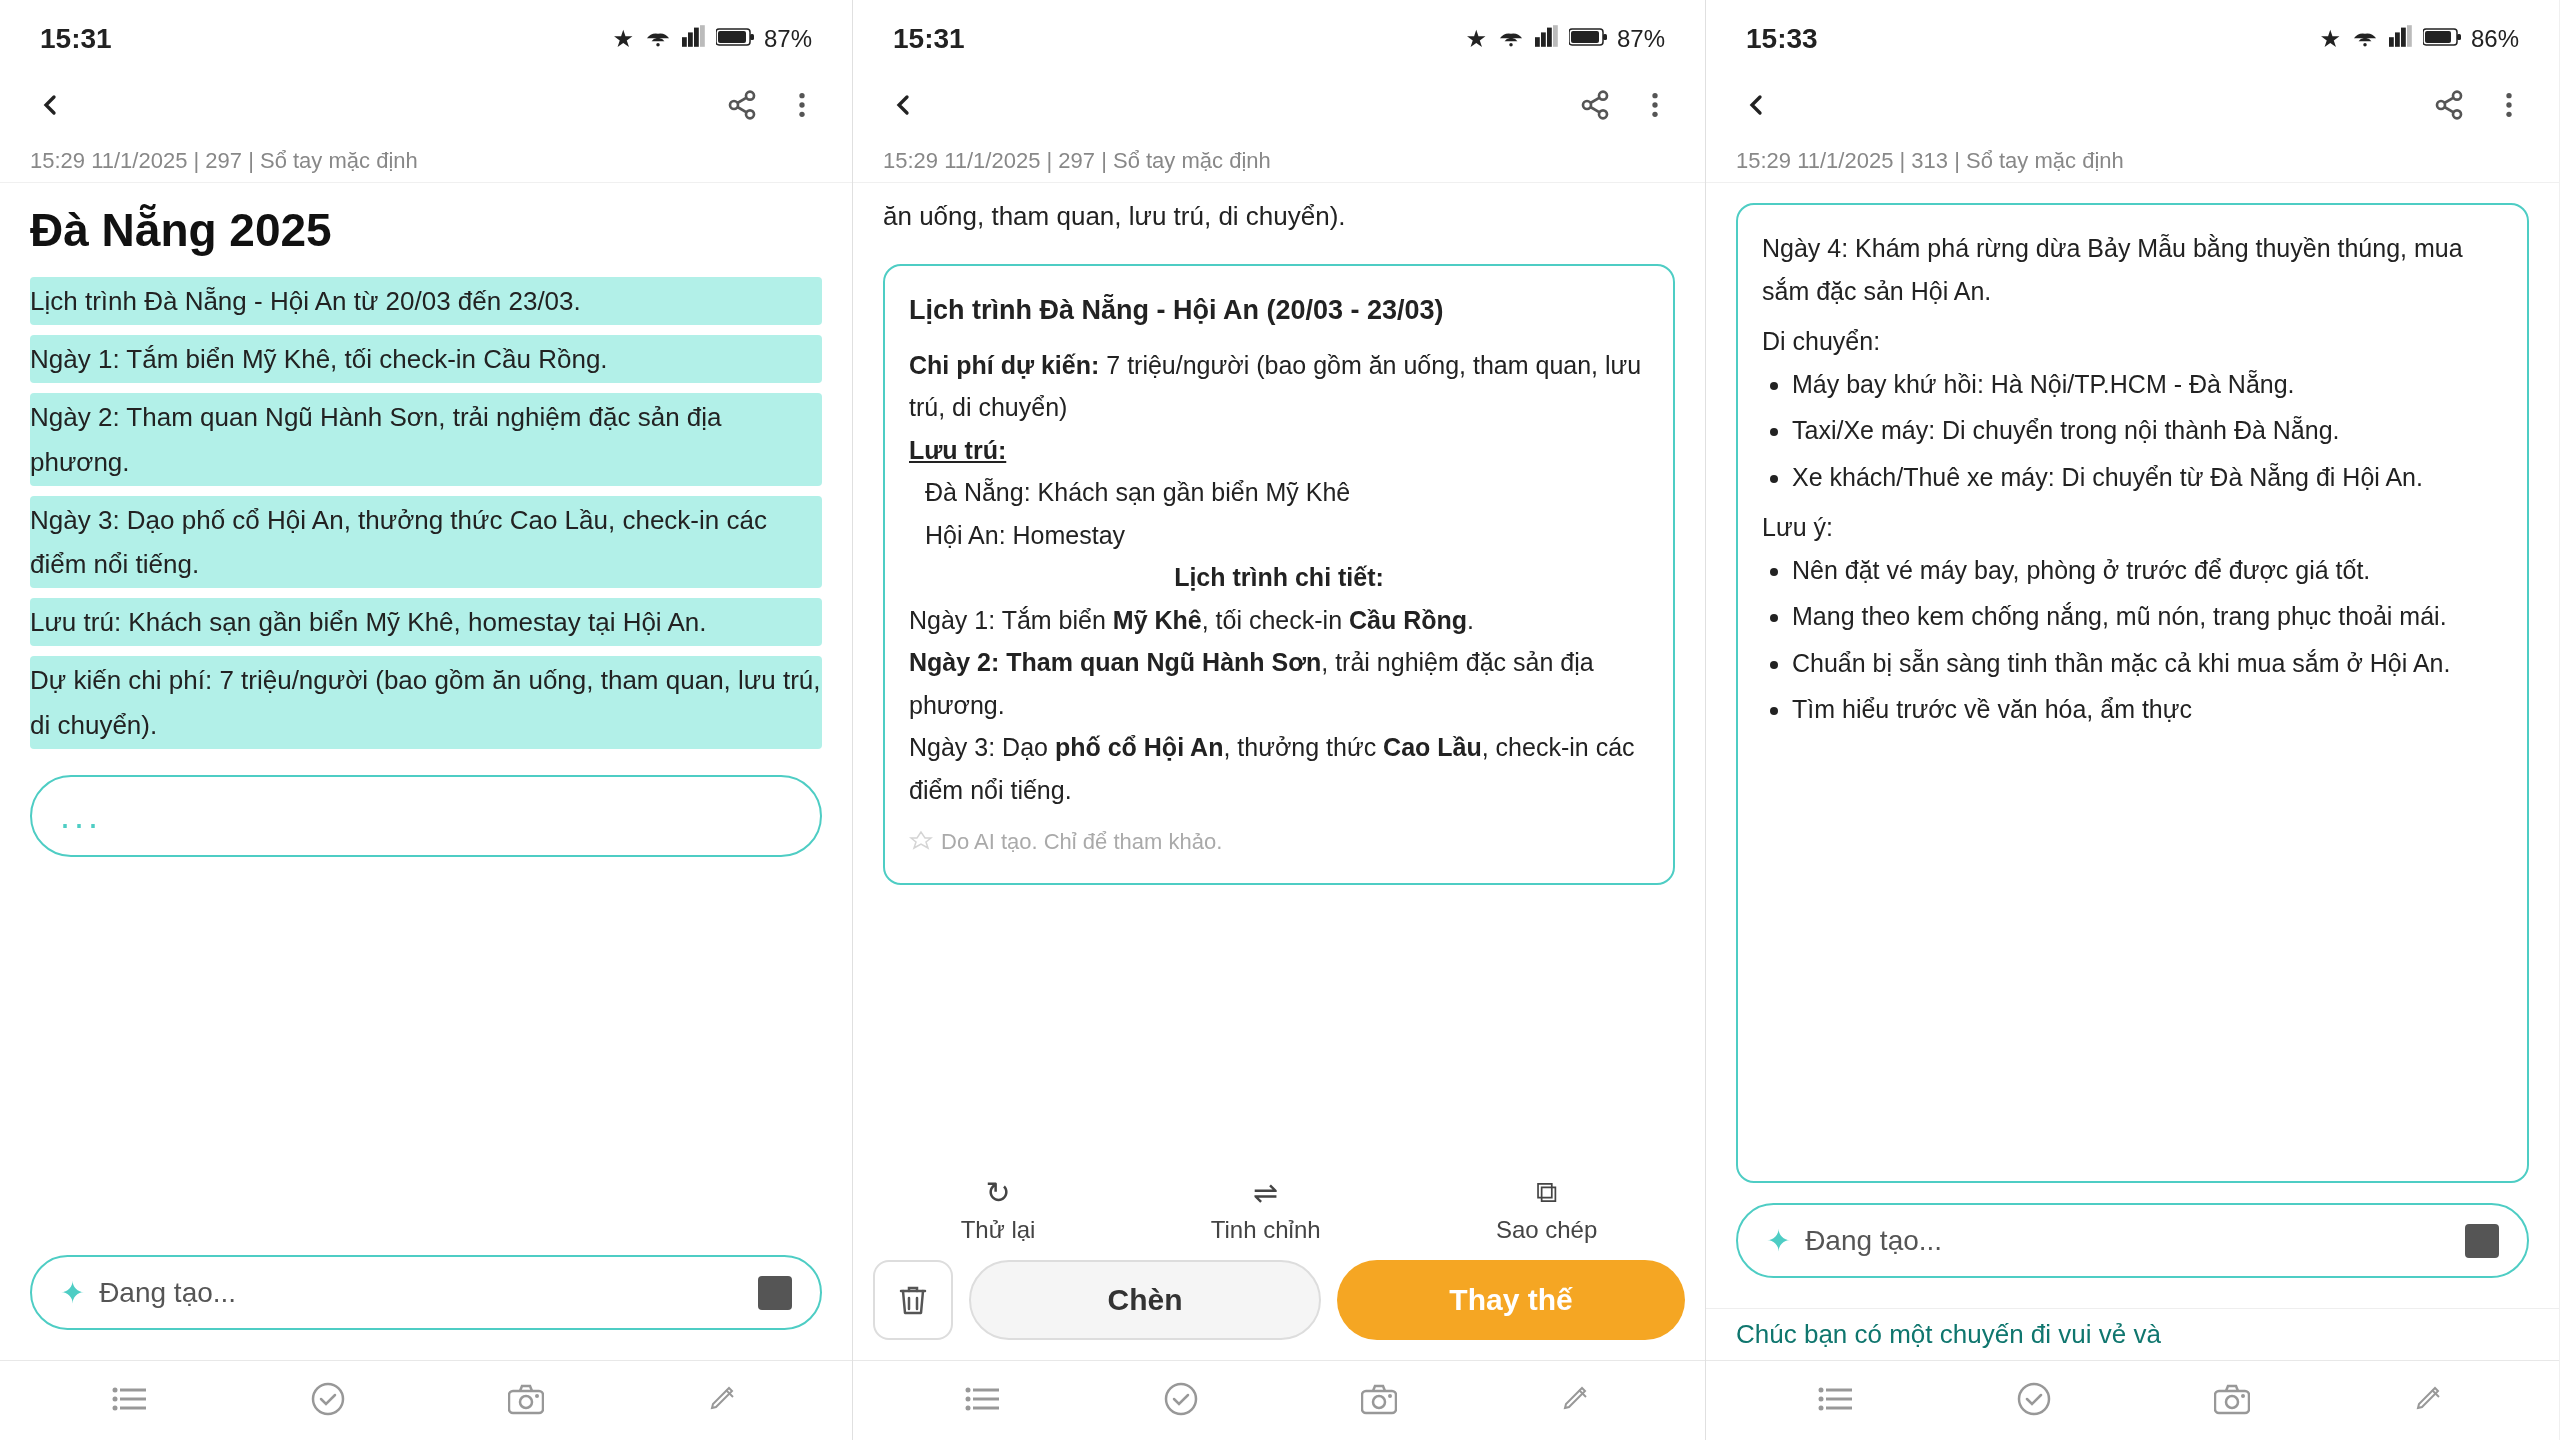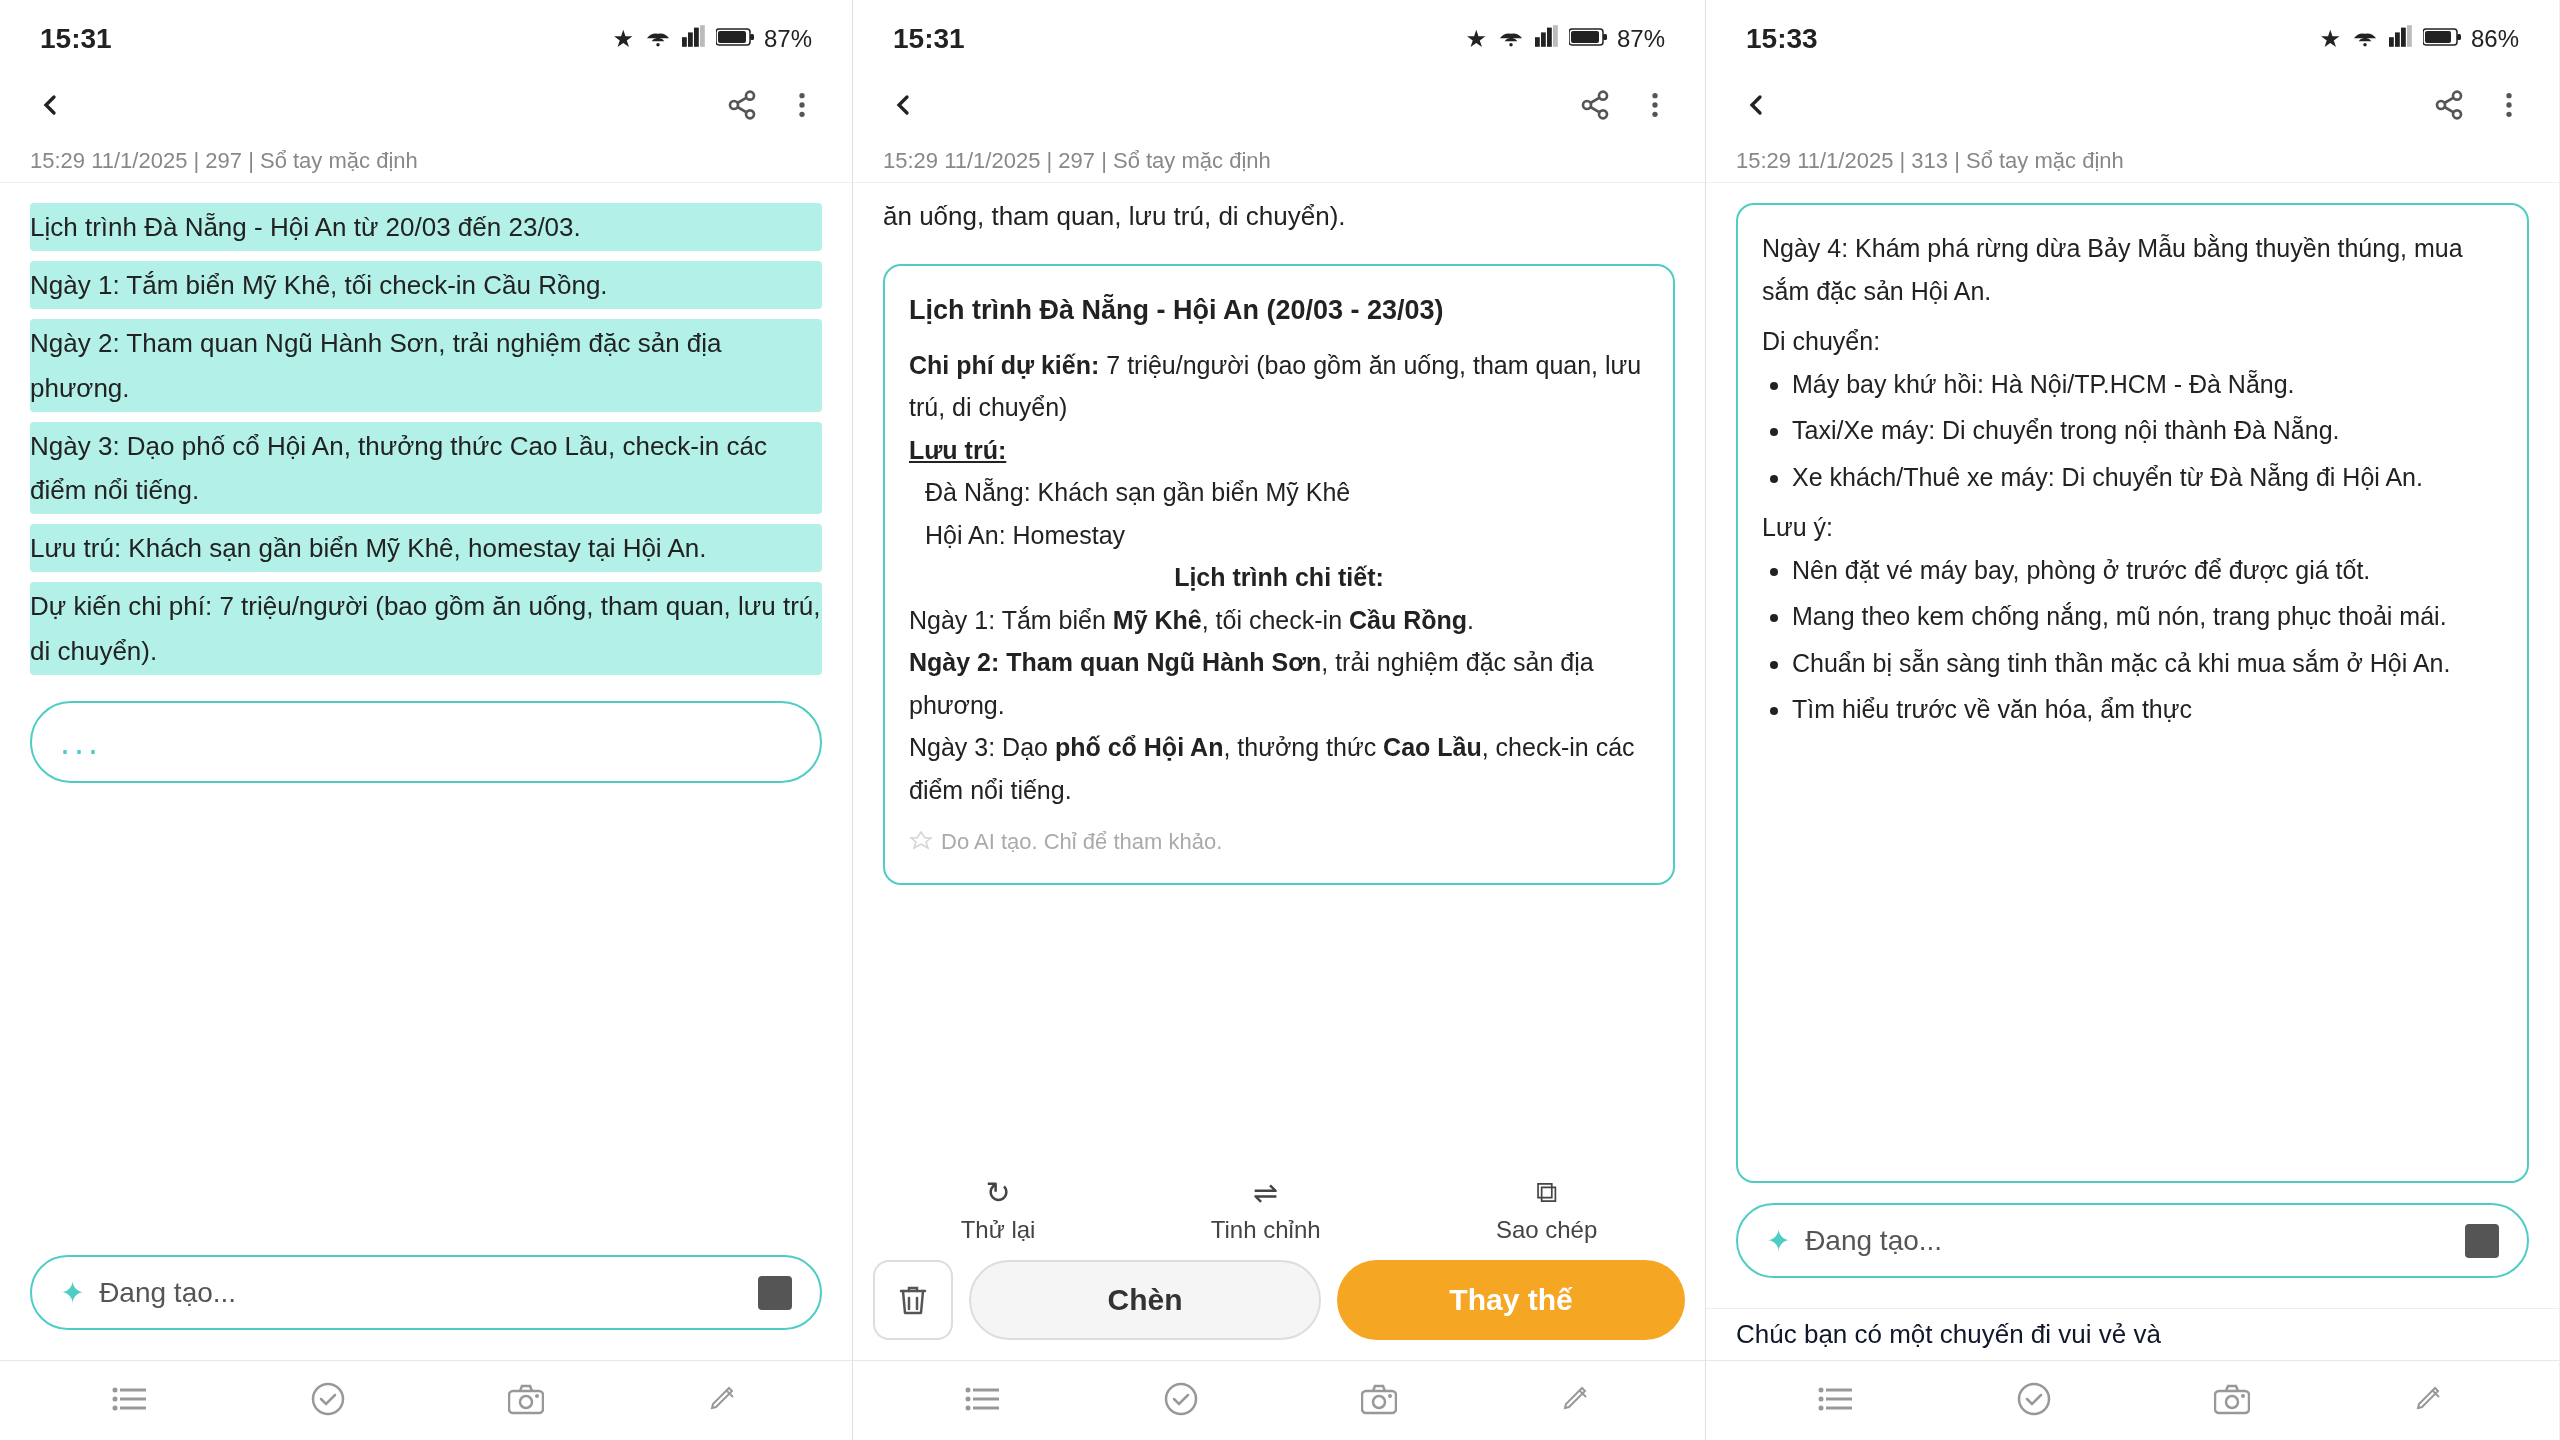--- a/index.html
+++ b/index.html
@@ -268,21 +268,21 @@
       color: #222;
       line-height: 1.7;
       background: #fff;
       flex: 1;
       overflow: hidden;
     }
 
     .bottom-text-input {
       padding: 10px 30px;
       font-size: 26px;
-      color: #0f172a;
+      color: #0f766e;
       flex-shrink: 0;
       border-top: 1px solid #eee;
     }
 
     
     strong { font-weight: 700; }
 
     
     .bullet-list {
       padding-left: 30px;
@@ -347,20 +347,21 @@
             <circle cx="12" cy="12" r="2" fill="#555"></circle>
             <circle cx="12" cy="19" r="2" fill="#555"></circle>
           </svg>
       </div>
     </div>
   </div>
 
   <div class="meta-info">15:29 11/1/2025  |  297  |  Sổ tay mặc định</div>
 
   <div class="content-area">
+    <div class="page-title">Đà Nẵng 2025</div>
 
     <div class="highlight-block">
       <span>Lịch trình Đà Nẵng - Hội An từ 20/03 đến 23/03.</span>
     </div>
     <div class="highlight-block">
       <span>Ngày 1: Tắm biển Mỹ Khê, tối check-in Cầu Rồng.</span>
     </div>
     <div class="highlight-block">
       <span>Ngày 2: Tham quan Ngũ Hành Sơn, trải nghiệm đặc sản địa phương.</span>
     </div>

